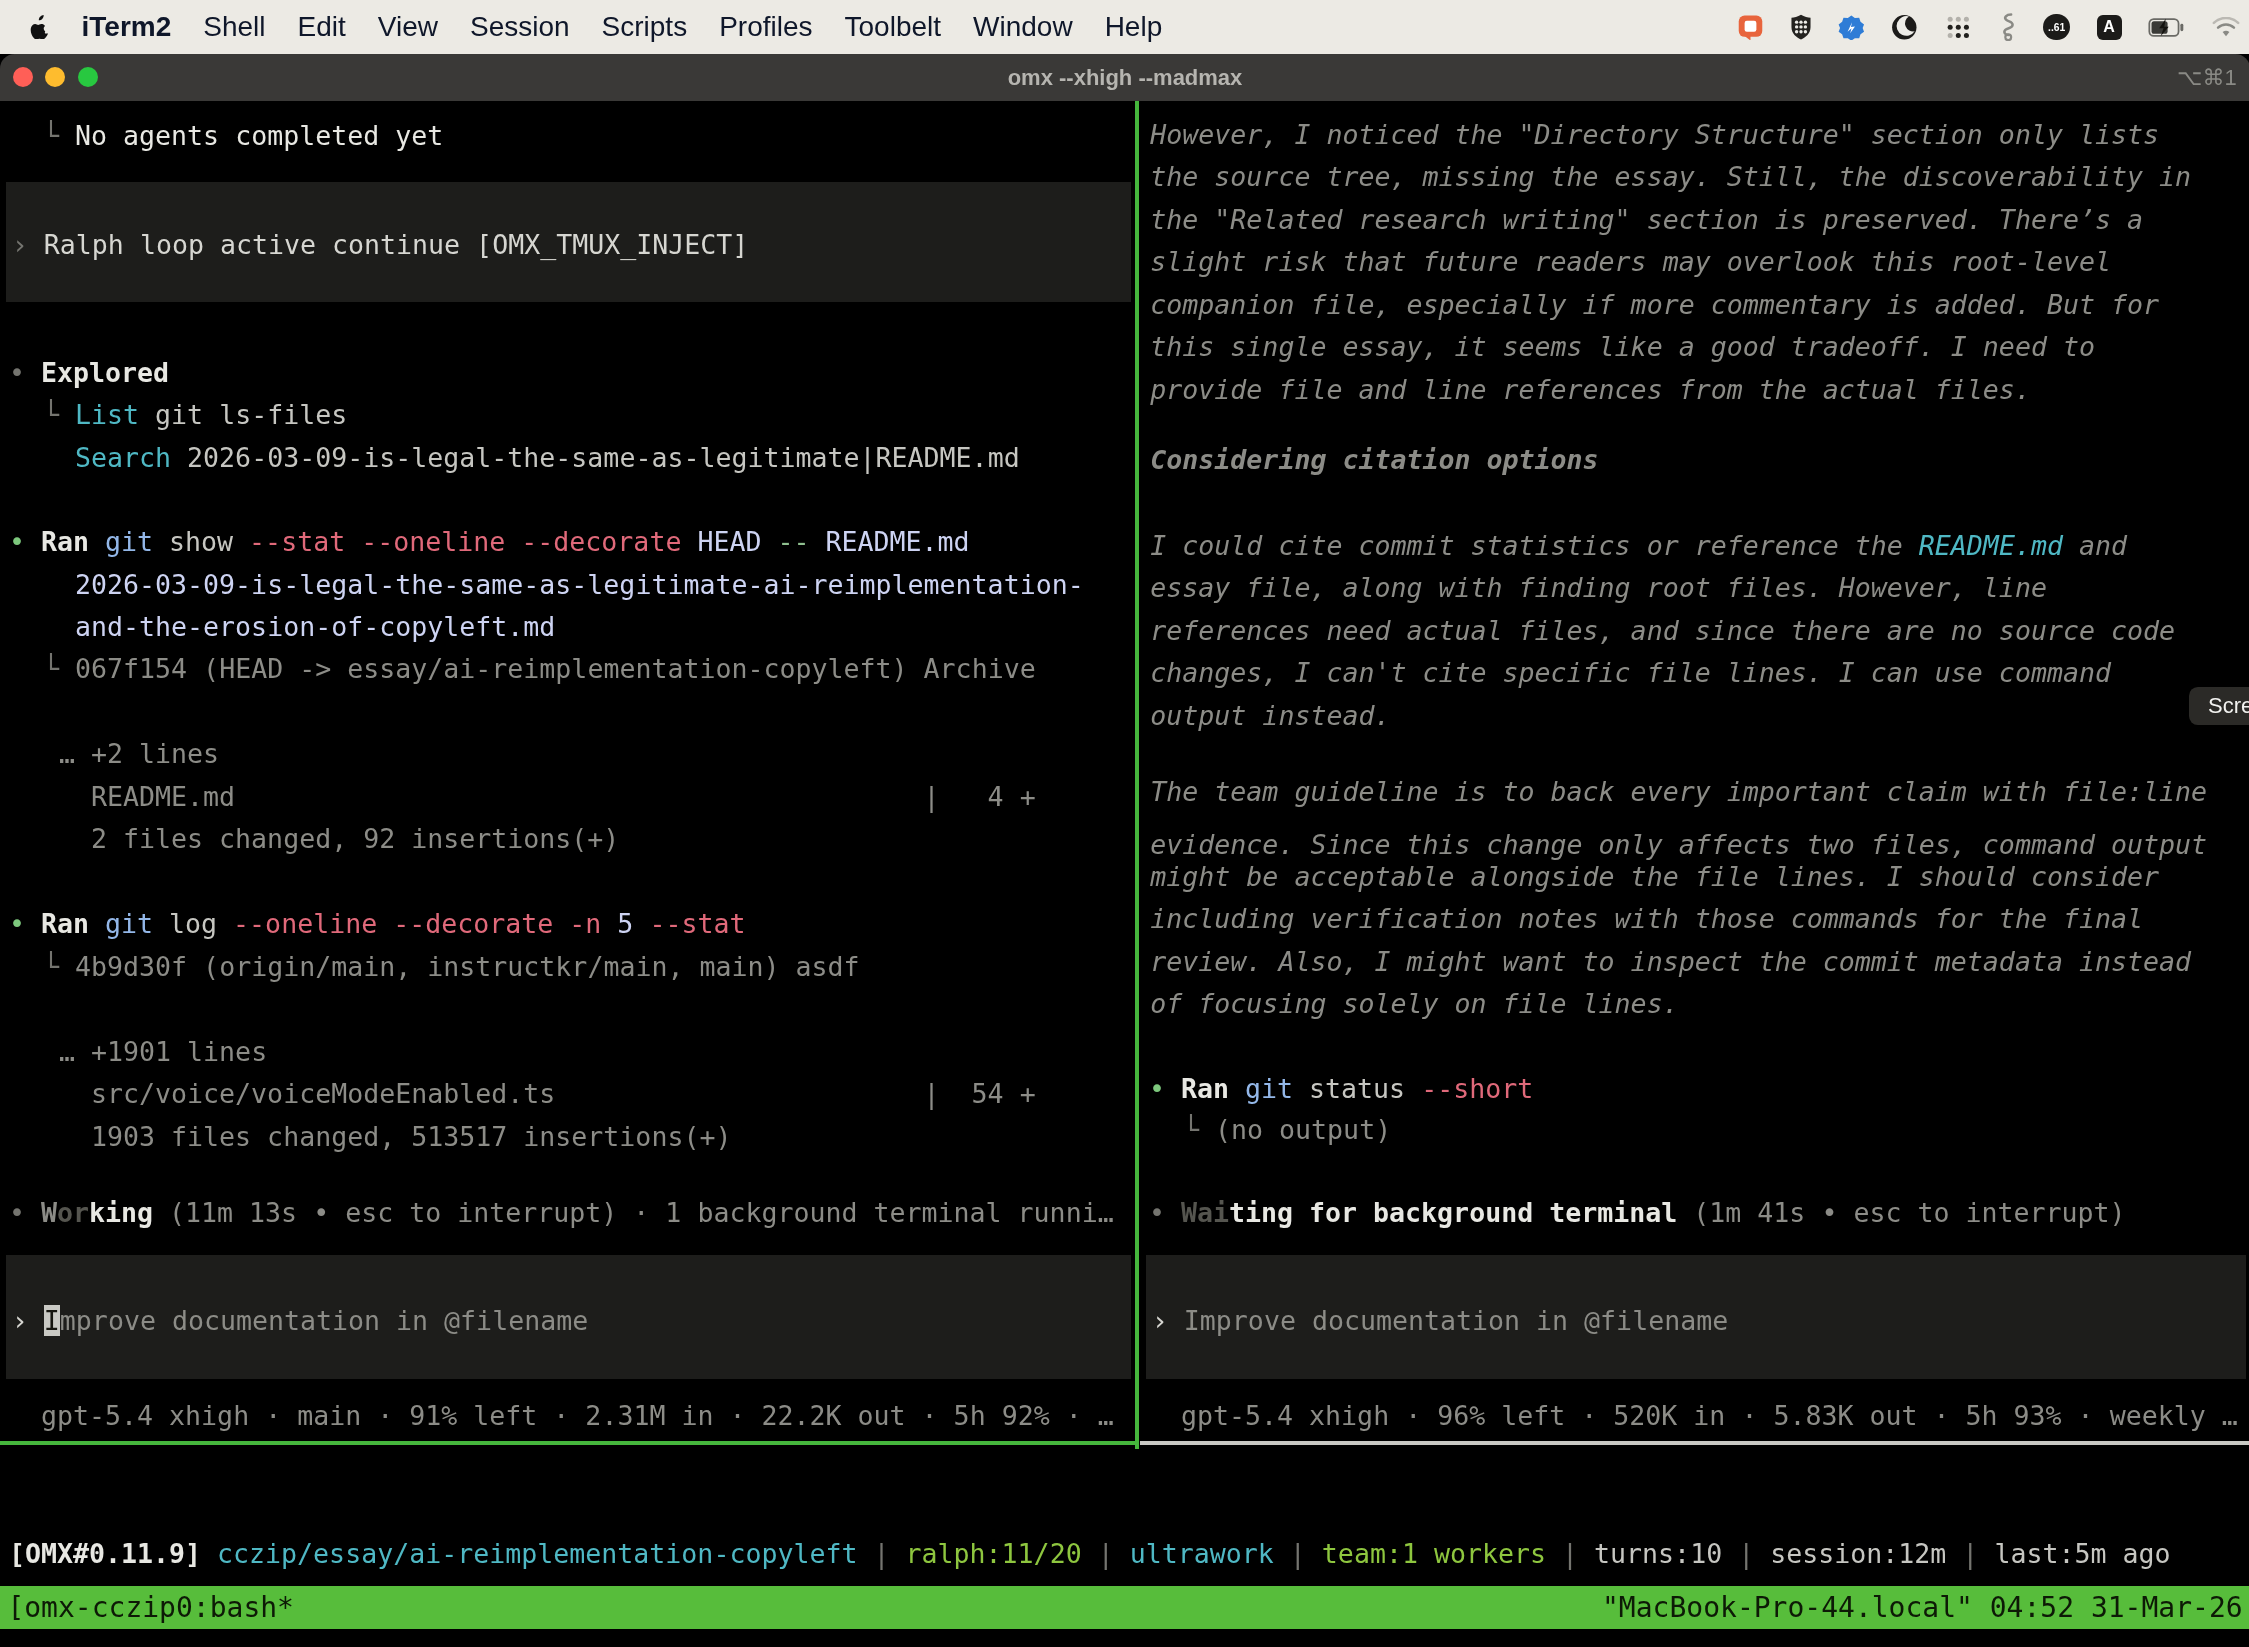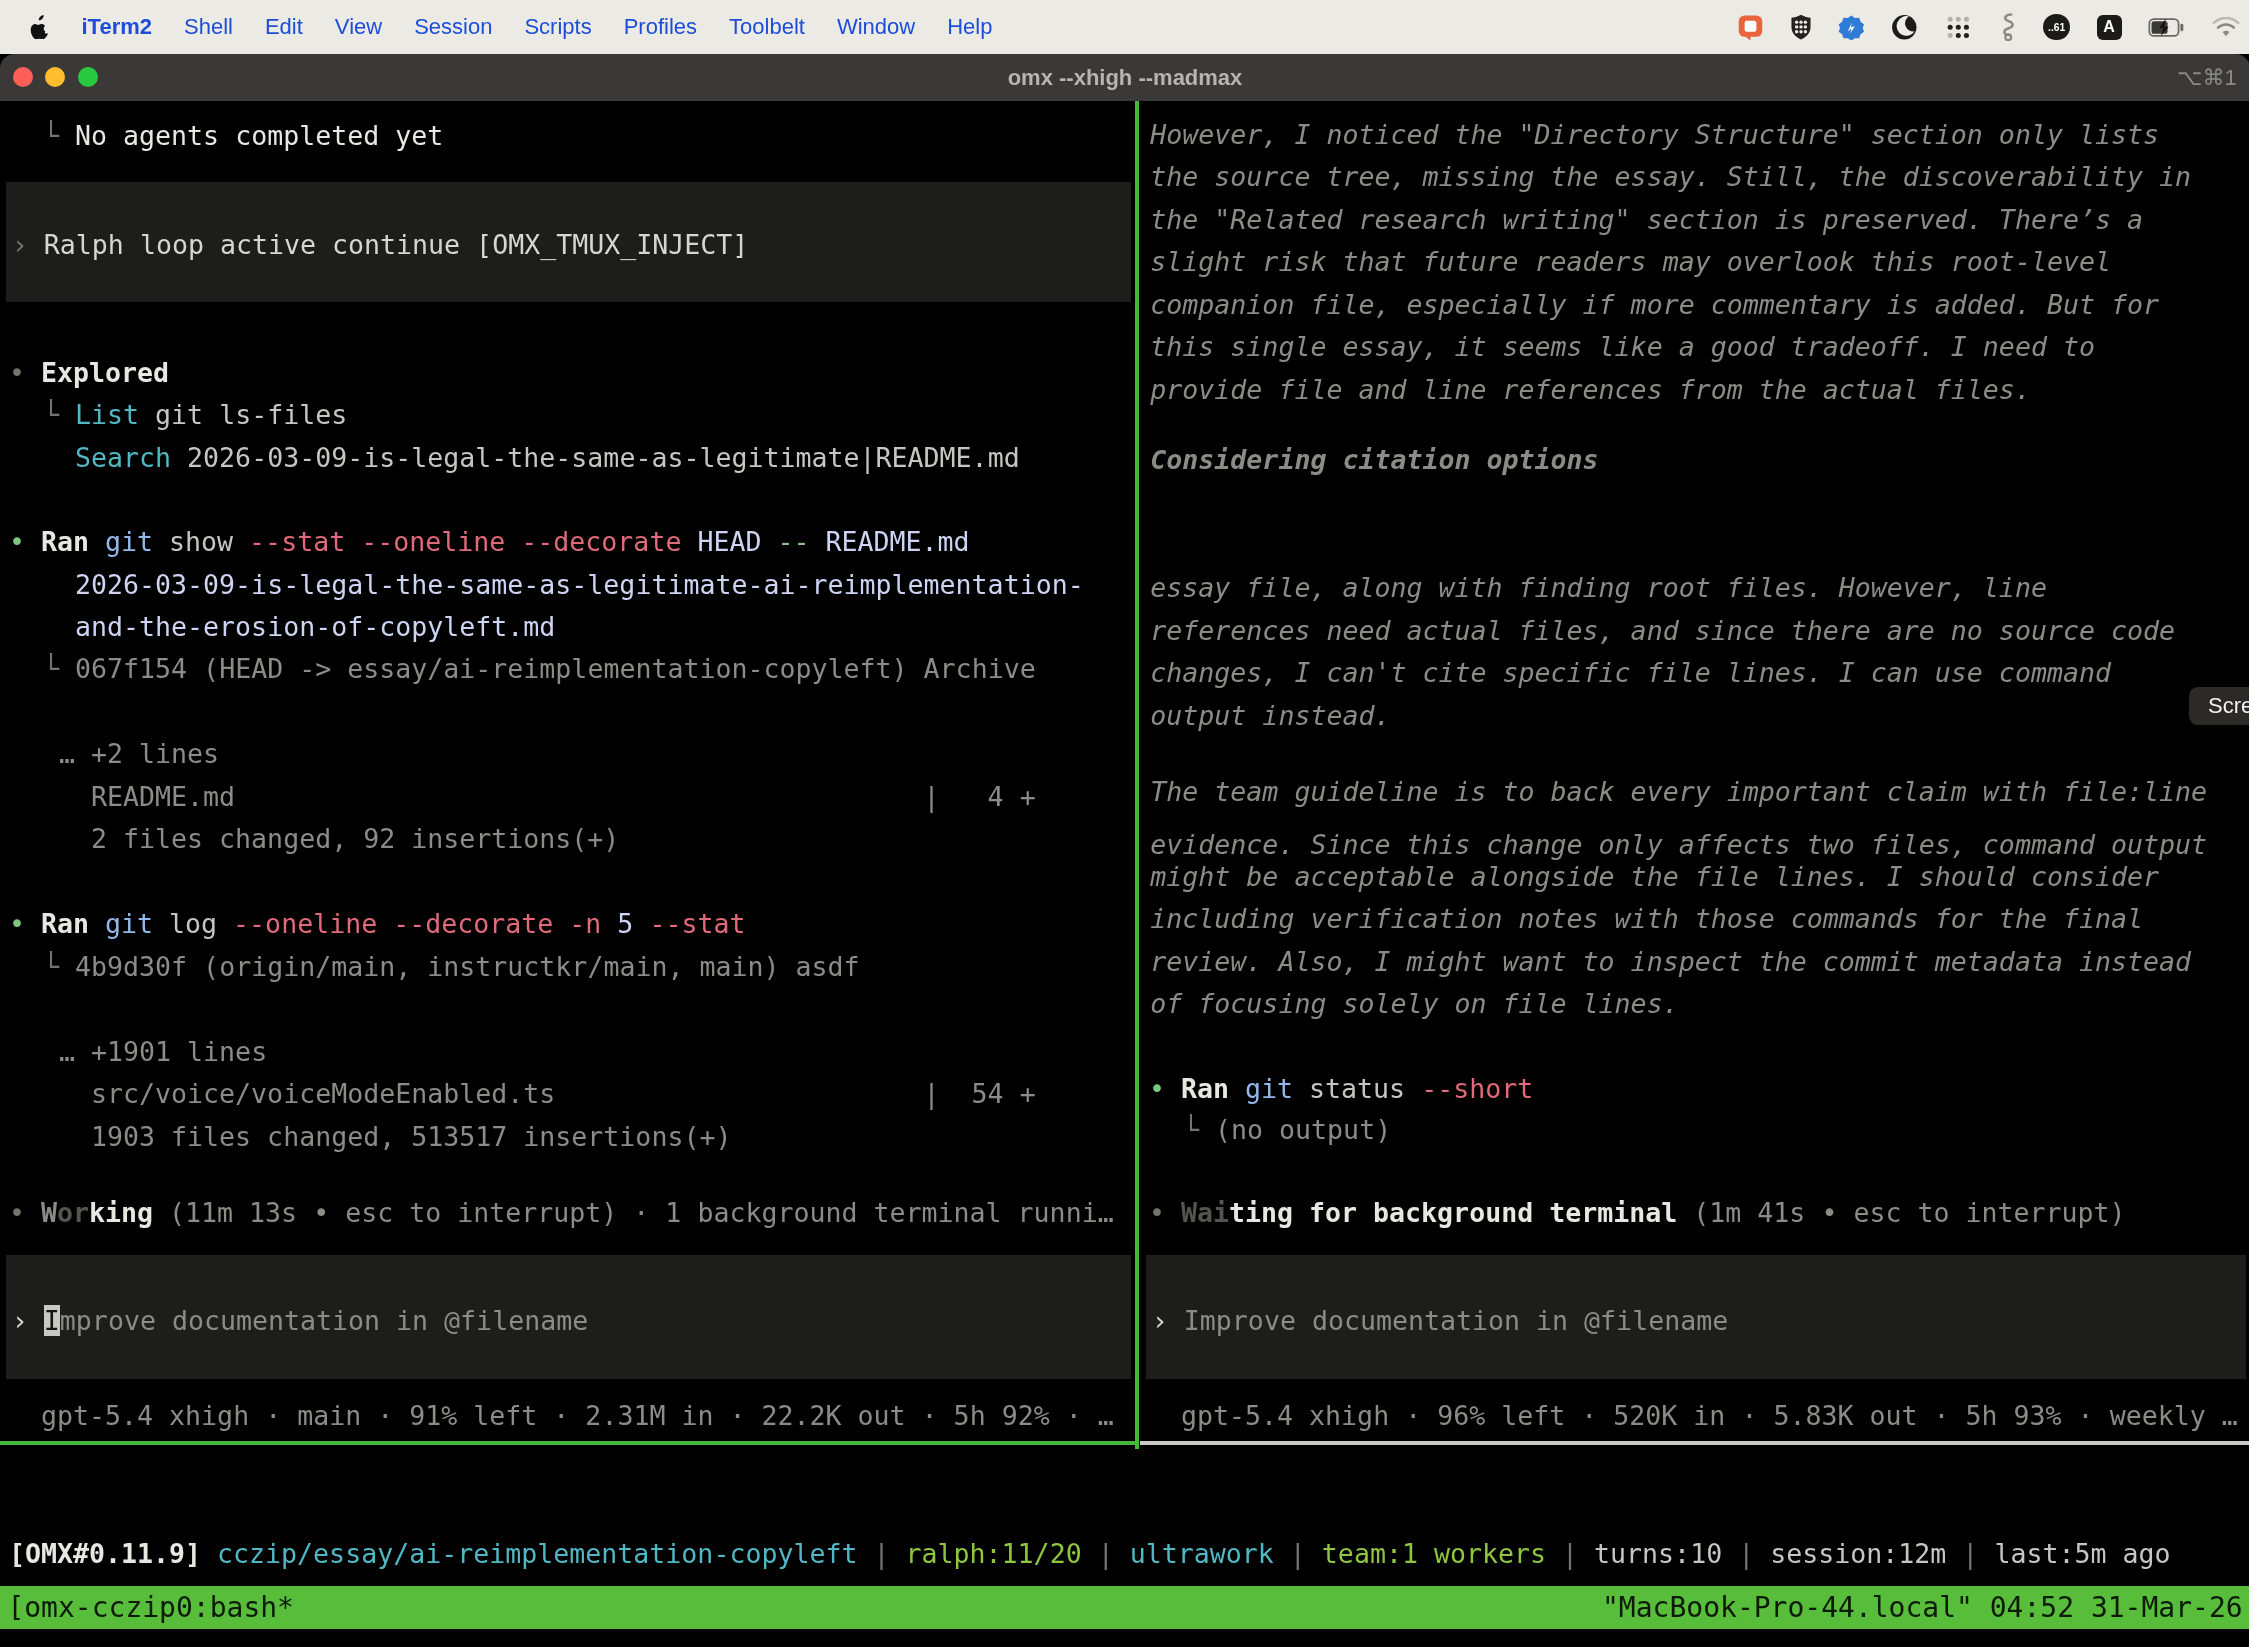--- a/index.html
+++ b/index.html
@@ -8,21 +8,21 @@
     background:#000;font-family:"Liberation Sans",sans-serif;
     -webkit-font-smoothing:antialiased;
   }
   
   .menubar{
     position:absolute;top:0;left:0;width:2250px;height:54px;
     background:var(--menubar-bg);display:flex;align-items:center;
     padding-left:29.5px;box-sizing:border-box;
   }
   .menubar .apple{margin-right:32px;display:flex;align-items:center;}
-  .menu-item{font-size:22px;color:#1d4ed8;margin-right:32px;white-space:nowrap;}
+  .menu-item{font-size:28px;color:#0f172a;margin-right:32px;white-space:nowrap;}
   .menu-item.app{font-weight:bold;}
   .mstatus{position:absolute;right:10.3px;top:0;height:54px;display:flex;align-items:center;gap:26.6px;}
   .mstatus .micon{display:flex;align-items:center;justify-content:center;}
   .badge61{width:26.6px;height:26.6px;border-radius:50%;background:#1c1b19;color:#fff;
     font-size:10.3px;display:flex;align-items:center;justify-content:center;font-weight:bold;}
   .inputA{width:25px;height:25px;border-radius:5.9px;background:#1c1b19;color:#fff;
     font-size:16px;display:flex;align-items:center;justify-content:center;font-weight:bold;}
   
   .window{
     position:absolute;top:54px;left:0;width:2250px;height:1594px;
@@ -216,20 +216,21 @@
     <div class="input-box box-b"></div>
     <div class="lines">
         <div class="tl" style="left: 10.3px; top: 17px;"><span class="gray it">However, I noticed the "Directory Structure" section only lists</span></div>
         <div class="tl" style="left: 10.3px; top: 59px;"><span class="gray it">the source tree, missing the essay. Still, the discoverability in</span></div>
         <div class="tl" style="left: 10.3px; top: 102px;"><span class="gray it">the "Related research writing" section is preserved. There’s a</span></div>
         <div class="tl" style="left: 10.3px; top: 144px;"><span class="gray it">slight risk that future readers may overlook this root-level</span></div>
         <div class="tl" style="left: 10.3px; top: 187px;"><span class="gray it">companion file, especially if more commentary is added. But for</span></div>
         <div class="tl" style="left: 10.3px; top: 229px;"><span class="gray it">this single essay, it seems like a good tradeoff. I need to</span></div>
         <div class="tl" style="left: 10.3px; top: 272px;"><span class="gray it">provide file and line references from the actual files.</span></div>
         <div class="tl" style="left: 10.3px; top: 342px;"><span class="gray bold it">Considering citation options</span></div>
+        <div class="tl" style="left: 10.3px; top: 428px;"><span class="gray it">I could cite commit statistics or reference the </span><span class="cyan it">README.md</span><span class="gray it"> and</span></div>
         <div class="tl" style="left: 10.3px; top: 470px;"><span class="gray it">essay file, along with finding root files. However, line</span></div>
         <div class="tl" style="left: 10.3px; top: 513px;"><span class="gray it">references need actual files, and since there are no source code</span></div>
         <div class="tl" style="left: 10.3px; top: 555px;"><span class="gray it">changes, I can't cite specific file lines. I can use command</span></div>
         <div class="tl" style="left: 10.3px; top: 598px;"><span class="gray it">output instead.</span></div>
         <div class="tl" style="left: 10.3px; top: 674px;"><span class="gray it">The team guideline is to back every important claim with file:line</span></div>
         <div class="tl" style="left: 10.3px; top: 716px; margin-top: 11px;"><span class="gray it">evidence. Since this change only affects two files, command output</span></div>
         <div class="tl" style="left: 10.3px; top: 759px;"><span class="gray it">might be acceptable alongside the file lines. I should consider</span></div>
         <div class="tl" style="left: 10.3px; top: 801px;"><span class="gray it">including verification notes with those commands for the final</span></div>
         <div class="tl" style="left: 10.3px; top: 886px;"><span class="gray it">of focusing solely on file lines.</span></div>
         <div class="tl" style="left: 10.3px; top: 844px;"><span class="gray it">review. Also, I might want to inspect the commit metadata instead</span></div>

